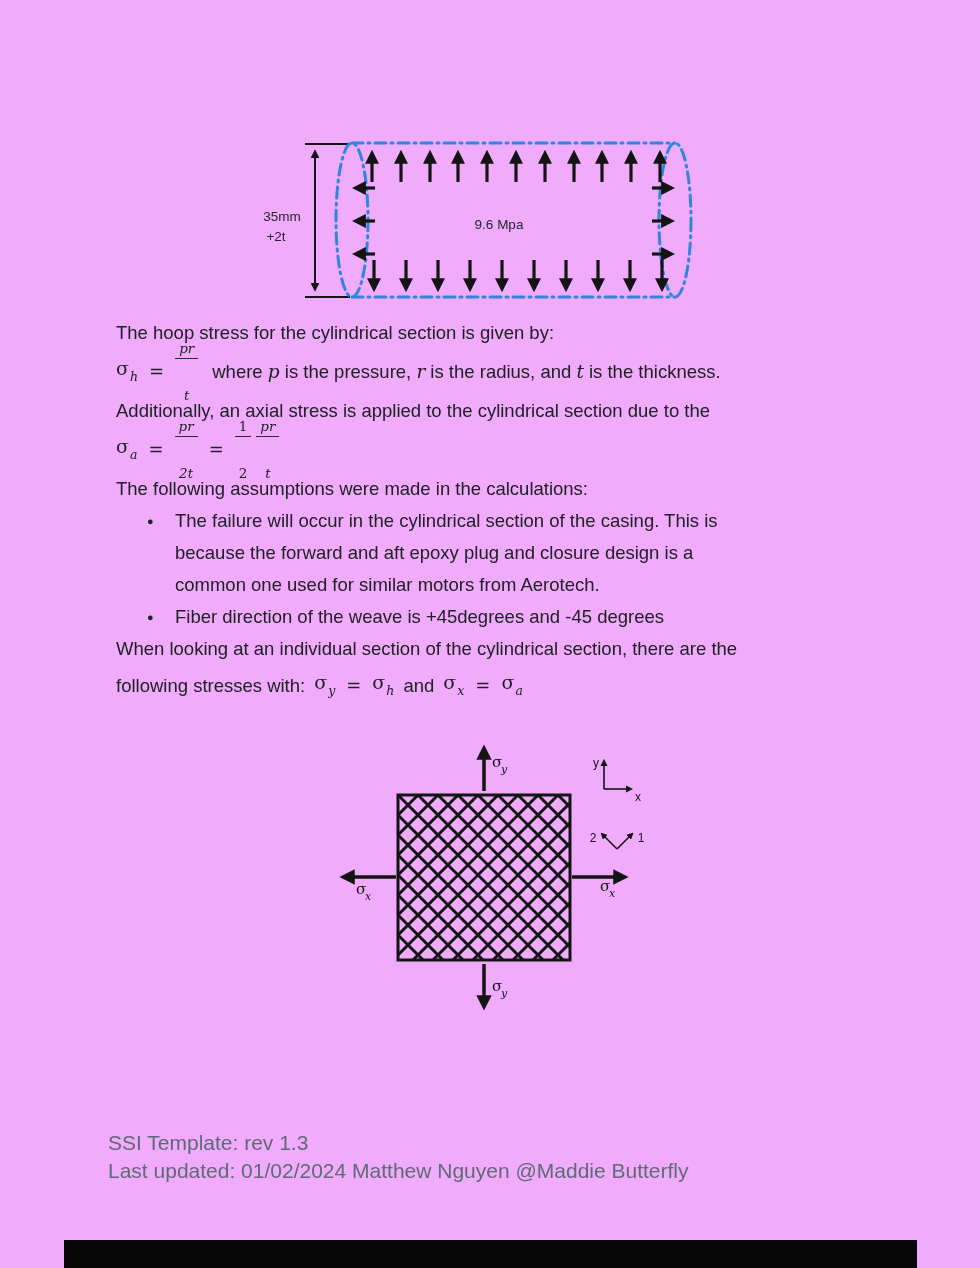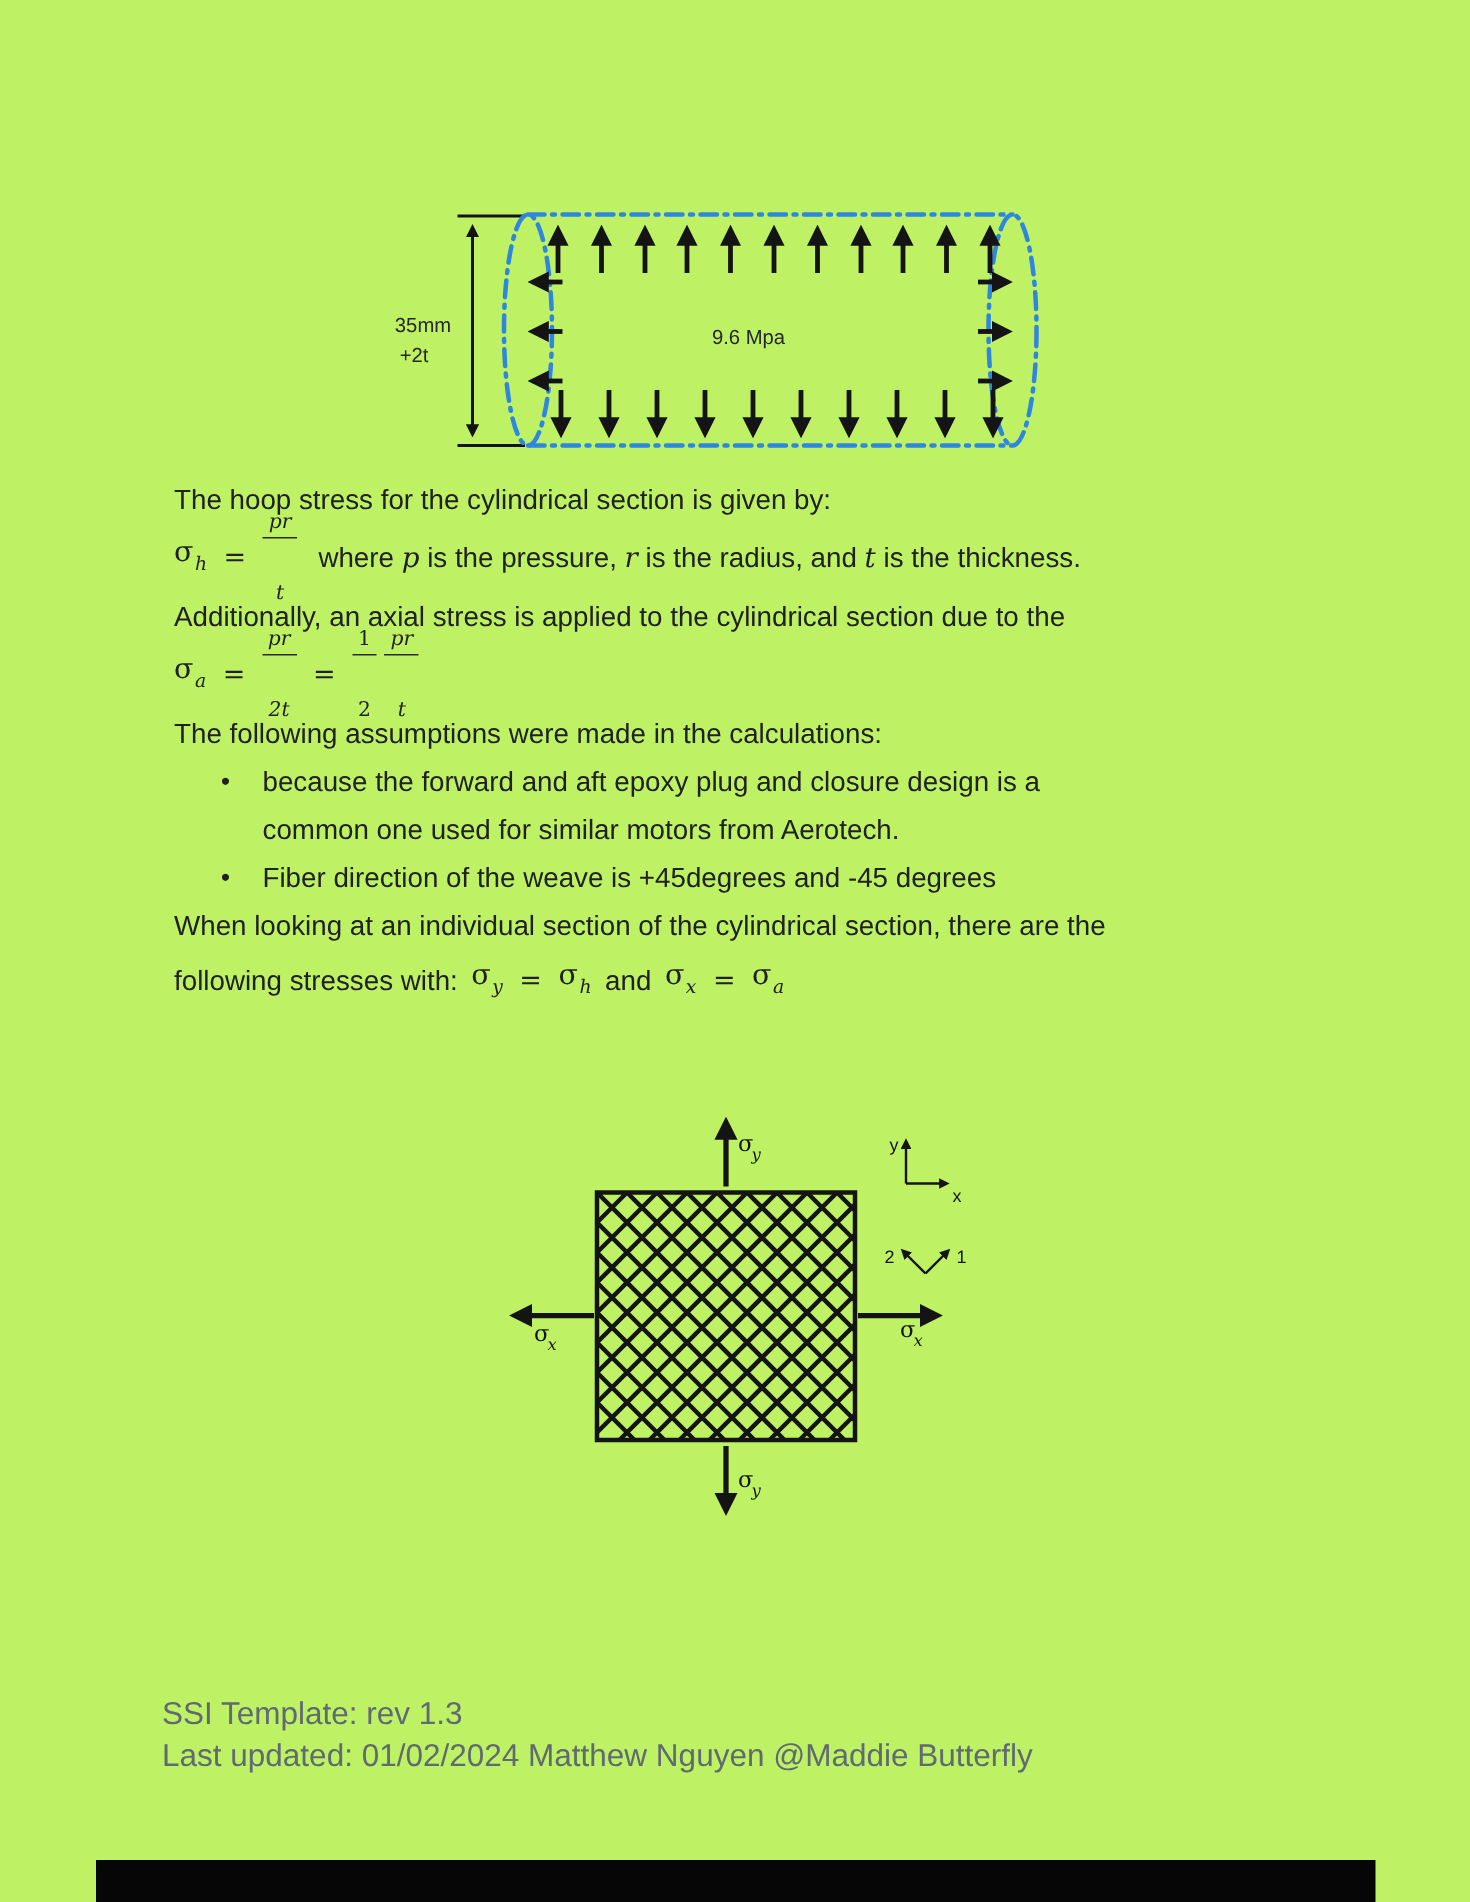--- a/index.html
+++ b/index.html
@@ -1,18 +1,18 @@
 <!DOCTYPE html>
 <html><head>
 <meta charset="utf-8">
 <style>
   html,body{margin:0;padding:0;background:#ffffff;}
   body{width:980px;height:1268px;position:relative;overflow:hidden;
        font-family:"Liberation Sans",sans-serif;color:#202122;}
-  .page{position:absolute;inset:0;background:#bef264;}
+  .page{position:absolute;inset:0;background:#f0abfc;}
 
   
   .doc-text{position:absolute;left:116px;top:317px;width:772px;
             font-size:18.5px;line-height:32px;color:#202122;}
   .doc-line{white-space:nowrap;}
   .formula-line{display:flex;align-items:center;height:46px;white-space:nowrap;}
   .formula-line.short{height:42px;}
   .sigma{font-family:"DejaVu Serif",serif;font-size:19px;}
   .msub{font-family:"DejaVu Serif",serif;font-style:italic;font-size:12.5px;
         vertical-align:-6px;margin-left:1px;}
@@ -138,20 +138,21 @@
       <span class="frac">
         <span class="num">pr</span>
         <span class="den">t</span>
       </span>
     </div>
 
     <div class="doc-line">The following assumptions were made in the calculations:</div>
 
     <div class="bullet-line">
       <span class="bullet-marker">●</span>
+      <span>The failure will occur in the cylindrical section of the casing.  This is</span>
     </div>
     <div class="bullet-line">
       <span>because the forward and aft epoxy plug and closure design is a</span>
     </div>
     <div class="bullet-line">
       <span>common one used for similar motors from Aerotech.</span>
     </div>
 
     <div class="bullet-line">
       <span class="bullet-marker">●</span>

